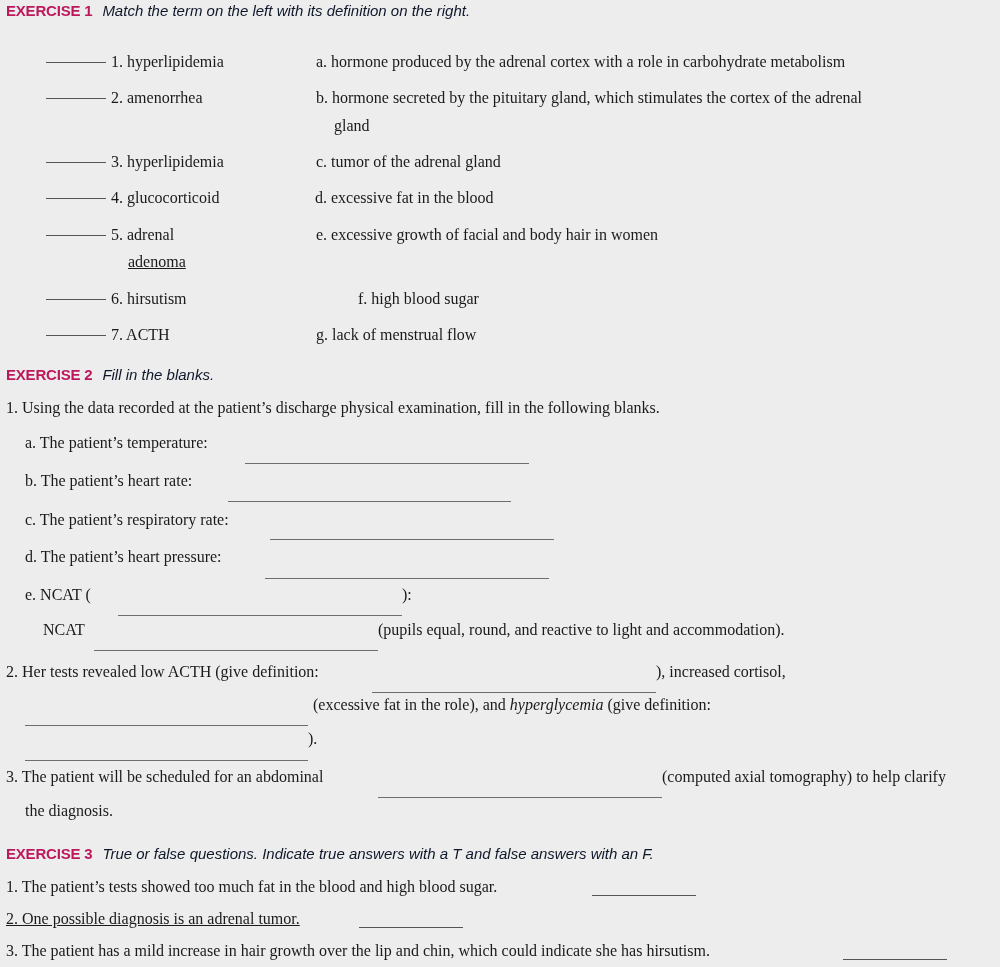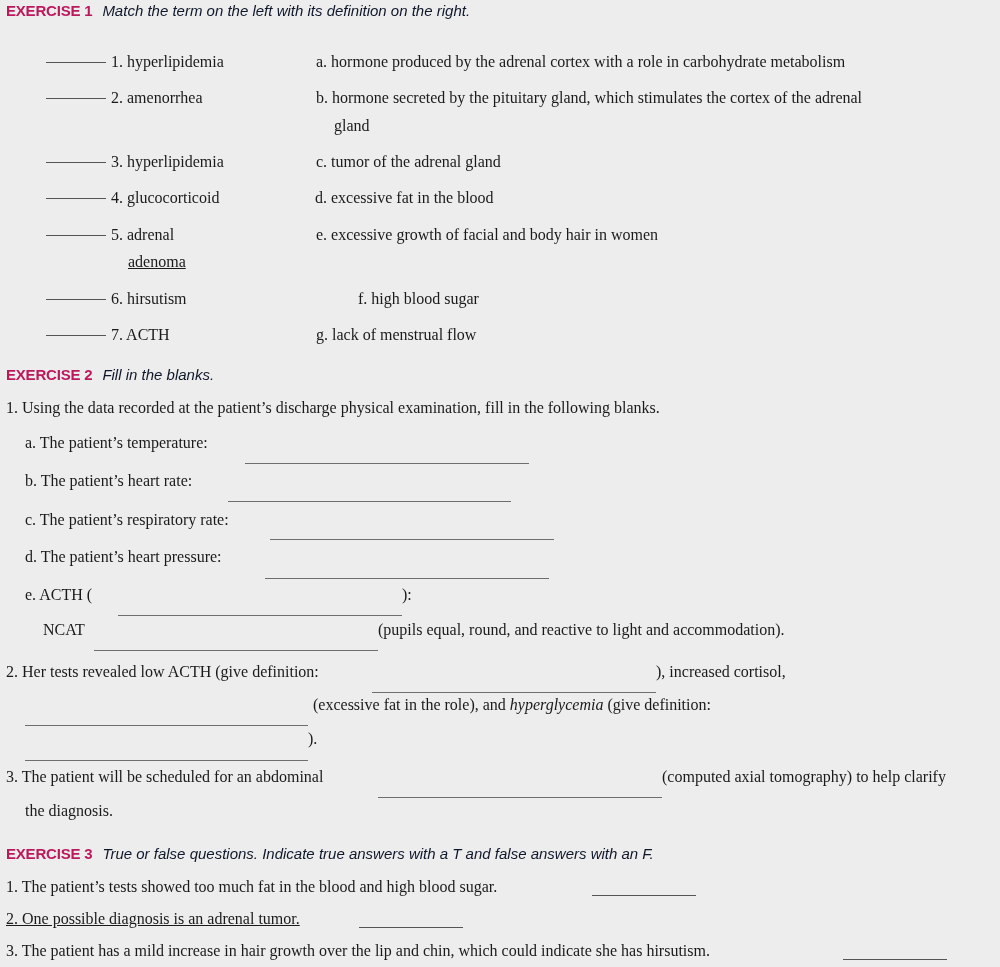--- a/index.html
+++ b/index.html
@@ -57,21 +57,21 @@
 
 <div class="abs t" style="left:25px; top:472px;">b. The patient’s heart rate:</div>
 <div class="line" style="left:228px; width:283px; top:501px;"></div>
 
 <div class="abs t" style="left:25px; top:511px;">c. The patient’s respiratory rate:</div>
 <div class="line" style="left:270px; width:284px; top:539px;"></div>
 
 <div class="abs t" style="left:25px; top:548px;">d. The patient’s heart pressure:</div>
 <div class="line" style="left:265px; width:284px; top:578px;"></div>
 
-<div class="abs t" style="left:25px; top:586px;">e. ACTH (</div>
+<div class="abs t" style="left:25px; top:586px;">e. NCAT (</div>
 <div class="line" style="left:118px; width:284px; top:615px;"></div>
 <div class="abs t" style="left:402px; top:586px;">):</div>
 
 <div class="abs t" style="left:43px; top:621px;">NCAT</div>
 <div class="line" style="left:94px; width:284px; top:650px;"></div>
 <div class="abs t" style="left:378px; top:621px;">(pupils equal, round, and reactive to light and accommodation).</div>
 
 <div class="abs t" style="left:6px; top:663px;">2. Her tests revealed low ACTH (give definition:</div>
 <div class="line" style="left:372px; width:284px; top:692px;"></div>
 <div class="abs t" style="left:656px; top:663px;">), increased cortisol,</div>

